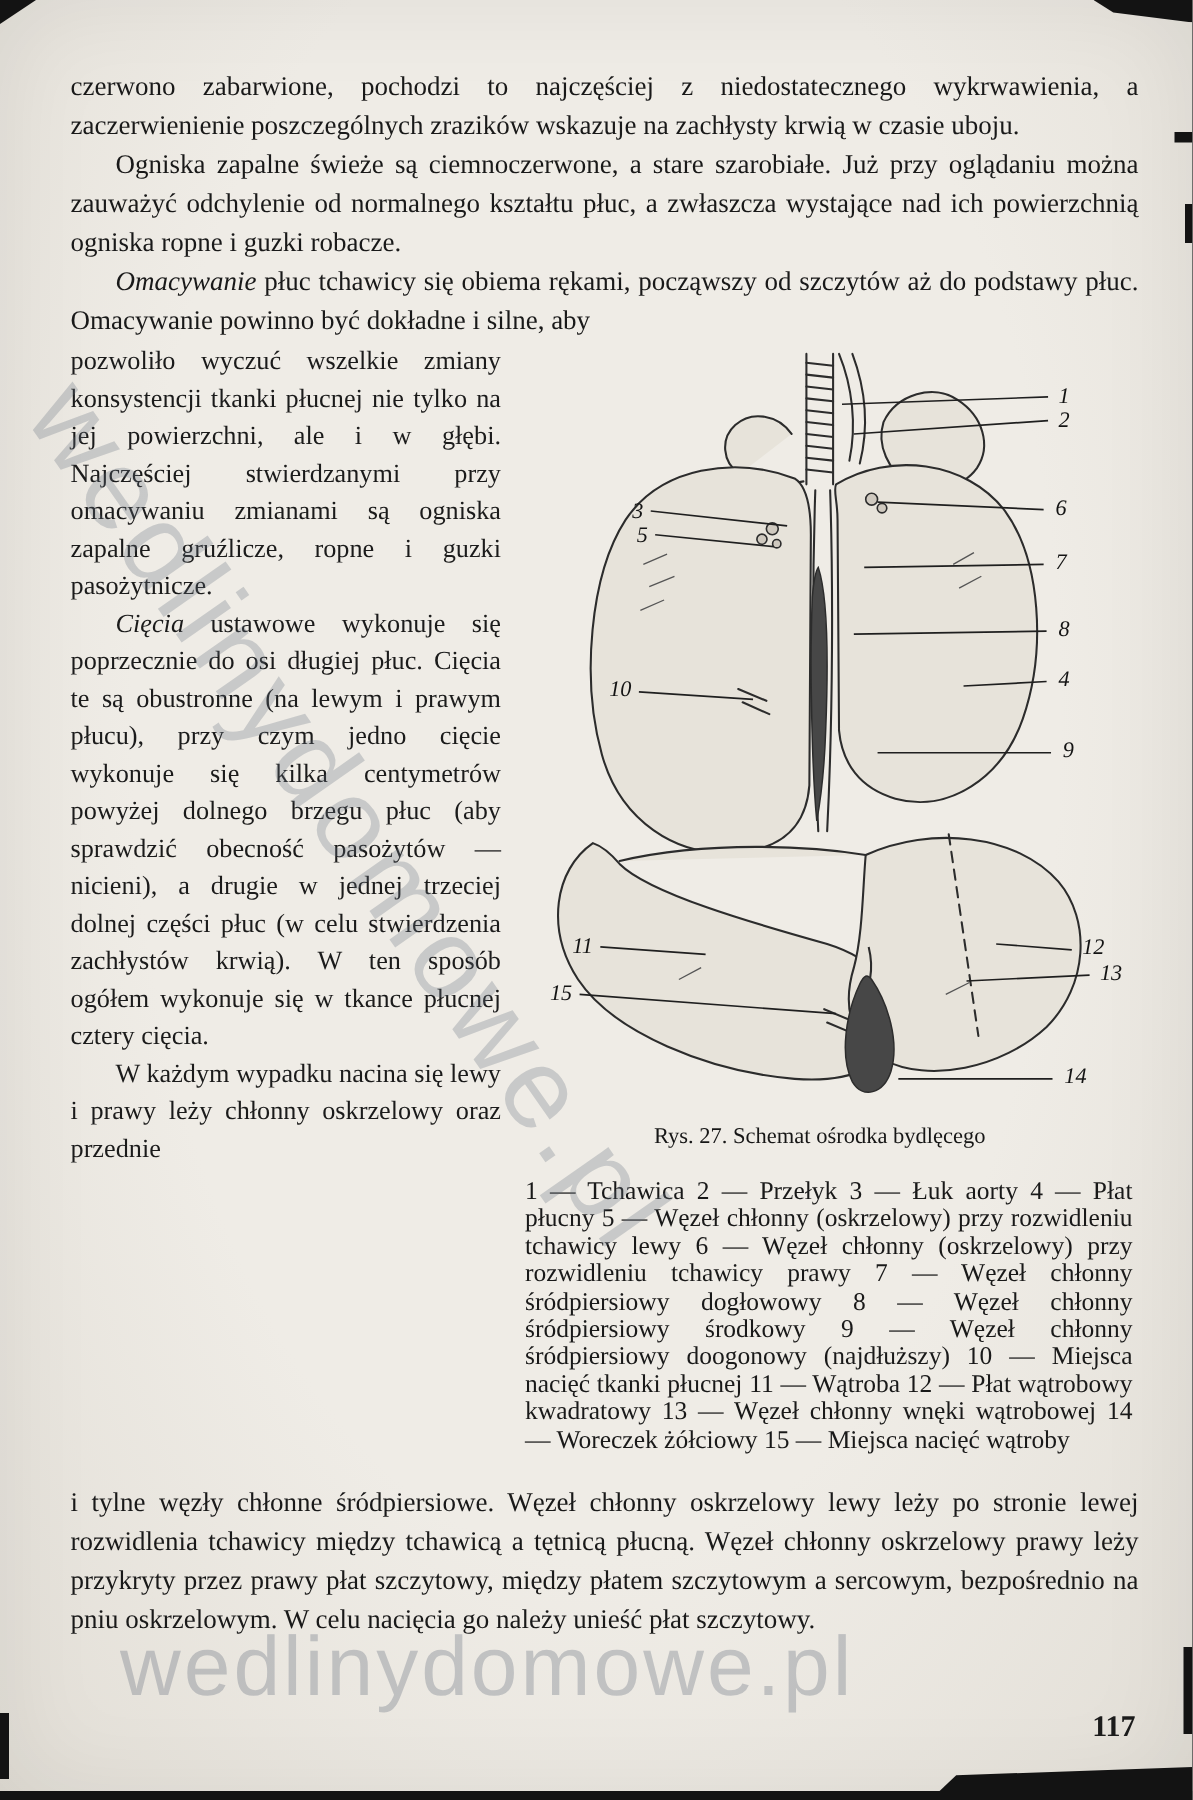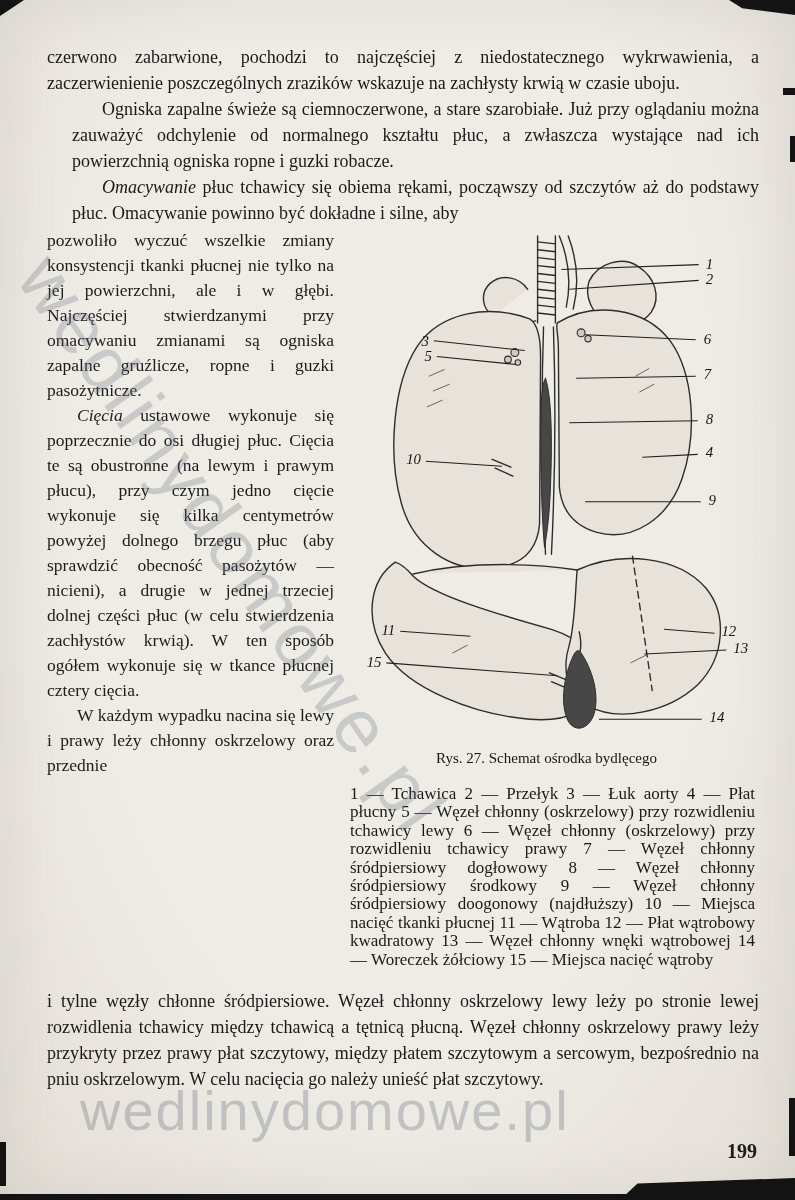--- a/index.html
+++ b/index.html
@@ -5,21 +5,21 @@
   html,body{margin:0;padding:0;}
   body{background:#4a4a4a;font-family:"Liberation Serif", serif;}
   .page{
     position:relative;width:795px;height:1200px;overflow:hidden;
     background:radial-gradient(ellipse at 50% 40%, #efece6 55%, #e2ded6 100%);
     color:#1b1b1b;margin:0 auto;
     box-shadow:inset 0 0 70px rgba(0,0,0,0.07);
   }
   .text-area{position:absolute;left:47px;top:44px;width:712px;z-index:2;}
   .para{margin:0;text-align:justify;font-size:18px;line-height:26px;color:#191919;}
-  .indent{text-indent:30px;margin-left:25px;}
+  .indent{text-indent:30px;}
   em{font-style:italic;}
   .columns{display:flex;margin-top:2px;align-items:flex-start;}
   .col-left{width:287px;flex:0 0 287px;}
   .col-left p{font-size:17.5px;line-height:25px;margin:0;text-align:justify;}
   .col-right{width:425px;flex:0 0 425px;position:relative;}
   .fig{display:block;width:425px;height:514px;}
   .fig .ln path{stroke:#2c2c2c;fill:none;stroke-width:1.4;stroke-linecap:round;}
   .fig g.shade path{fill:#e7e3da;}
   .fig path.dark{fill:#474747;stroke:#2c2c2c;stroke-width:1;}
   .fig .node circle{fill:#cfc9bf;stroke:#2c2c2c;stroke-width:1.1;}
@@ -163,21 +163,21 @@
         <div class="cap-title">Rys. 27. Schemat ośrodka bydlęcego</div>
         <div class="cap-body">1 — Tchawica 2 — Przełyk 3 — Łuk aorty 4 — Płat płucny 5 — Węzeł chłonny (oskrzelowy) przy rozwidleniu tchawicy lewy 6 — Węzeł chłonny (oskrzelowy) przy rozwidleniu tchawicy prawy 7 — Węzeł chłonny śródpiersiowy dogłowowy 8 — Węzeł chłonny śródpiersiowy środkowy 9 — Węzeł chłonny śródpiersiowy doogonowy (najdłuższy) 10 — Miejsca nacięć tkanki płucnej 11 — Wątroba 12 — Płat wątrobowy kwadratowy 13 — Węzeł chłonny wnęki wątrobowej 14 — Woreczek żółciowy 15 — Miejsca nacięć wątroby</div>
       </div>
     </div>
 
     <p class="para para-bottom">i tylne węzły chłonne śródpiersiowe. Węzeł chłonny oskrzelowy lewy leży po stronie lewej rozwidlenia tchawicy między tchawicą a tętnicą płucną. Węzeł chłonny oskrzelowy prawy leży przykryty przez prawy płat szczytowy, między płatem szczytowym a sercowym, bezpośrednio na pniu oskrzelowym. W celu nacięcia go należy unieść płat szczytowy.</p>
   </div>
 
   <div class="wm-diag">wedlinydomowe.pl</div>
   <div class="wm-bottom">wedlinydomowe.pl</div>
-  <div class="page-number">199</div>
+  <div class="page-number">117</div>
 
   <div class="art art-tl"></div>
   <div class="art art-tr"></div>
   <div class="art art-r1"></div>
   <div class="art art-r2"></div>
   <div class="art art-r3"></div>
   <div class="art art-br"></div>
   <div class="art art-b"></div>
   <div class="art art-bl"></div>
 </div>

